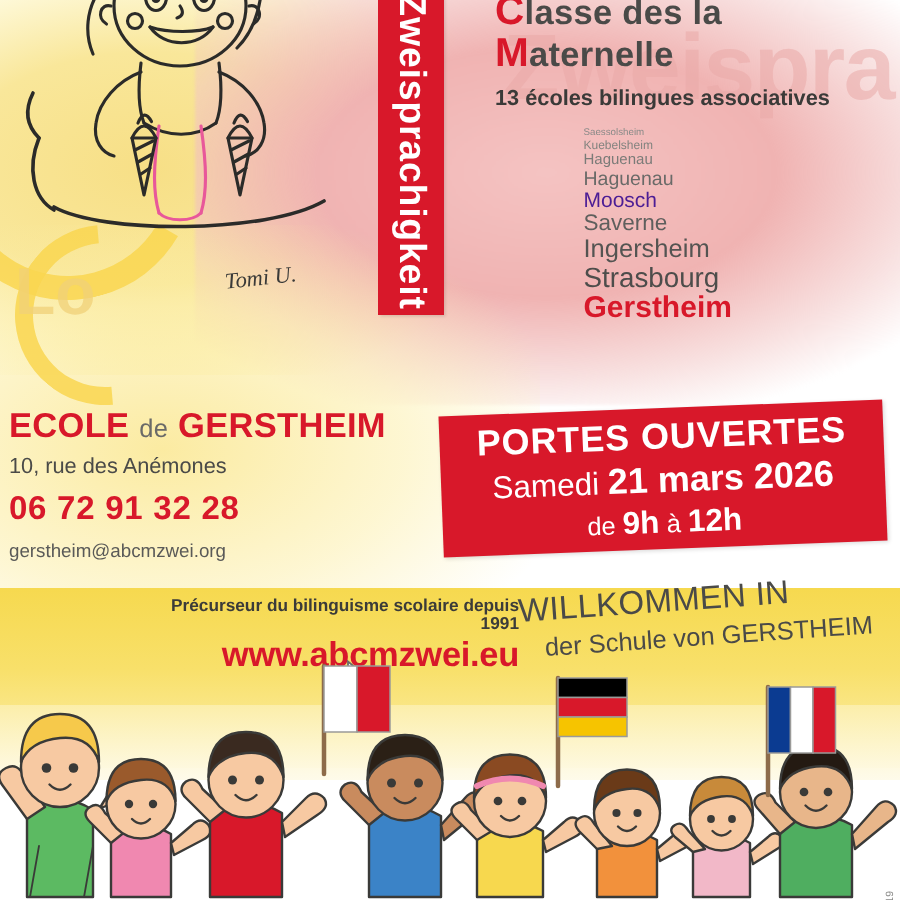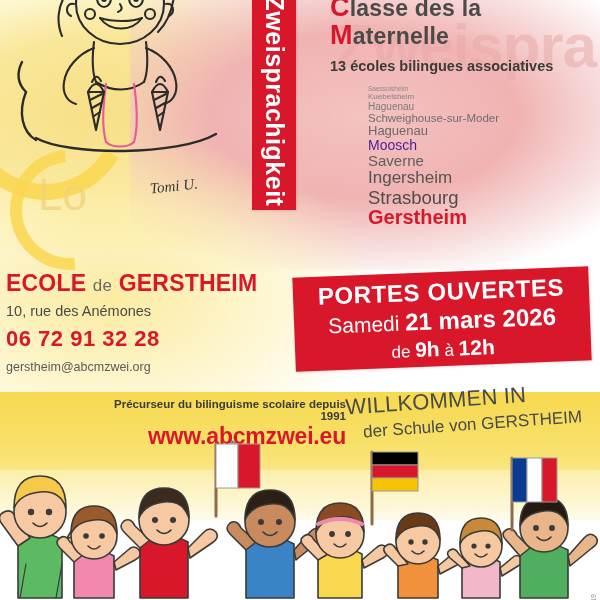--- a/index.html
+++ b/index.html
@@ -70,24 +70,23 @@
     font-size: 62px;
     font-weight: bold;
     color: rgba(233,170,168,0.55);
     letter-spacing: -1px;
     white-space: nowrap;
   }
   .ghost-word-2 {
     position: absolute;
     left: 10px; top: 170px;
     font-size: 44px;
-    font-weight: normal;
+    font-weight: bold;
     color: rgba(240,208,120,0.75);
     white-space: nowrap;
-    margin-left: 28px;
   }
 
   
   .red-banner {
     position: absolute;
     left: 252px; top: -8px;
     width: 44px; height: 218px;
     background: #d8182a;
     box-shadow: 1px 1px 2px rgba(0,0,0,0.12);
   }
@@ -123,21 +122,21 @@
   }
   .headline .sub {
     margin-top: 8px;
     font-size: 14.5px;
     font-weight: bold;
     color: #3a3a38;
     white-space: nowrap;
   }
   .school-list {
     position: absolute;
-    left: 368px; top: 86px;
+    left: 389px; top: 86px;
     width: 210px;
   }
   .school-list li {
     list-style: none;
     color: #6f6f6d;
     line-height: 1.07;
   }
 
   
   .school-info {
@@ -343,21 +342,20 @@
     <div class="line">
       <span class="cap">M</span><span>aternelle</span>
     </div>
     <div class="sub">13 écoles bilingues associatives</div>
   </div>
 
   <ul class="school-list" id="school-list">
       <li style="font-size: 6.5px; color: rgb(138, 138, 136);">Saessolsheim</li>
       <li style="font-size: 8px; color: rgb(131, 131, 127);">Kuebelsheim</li>
       <li style="font-size: 10px; color: rgb(123, 123, 120);">Haguenau</li>
-      <li style="font-size: 11.5px; color: rgb(111, 111, 109);">Schweighouse-sur-Moder</li>
       <li style="font-size: 13px; color: rgb(106, 106, 104);">Haguenau</li>
       <li style="font-size: 14px; color: #4c1d95;">Moosch</li>
       <li style="font-size: 15px; color: rgb(95, 95, 93);">Saverne</li>
       <li style="font-size: 17px; color: rgb(84, 84, 82);">Ingersheim</li>
       <li style="font-size: 18.5px; color: rgb(77, 77, 75);">Strasbourg</li>
       <li style="font-size: 20px; color: rgb(216, 24, 42); font-weight: bold;">Gerstheim</li>
     </ul>
 
   <div class="school-info">
     <div class="title">

